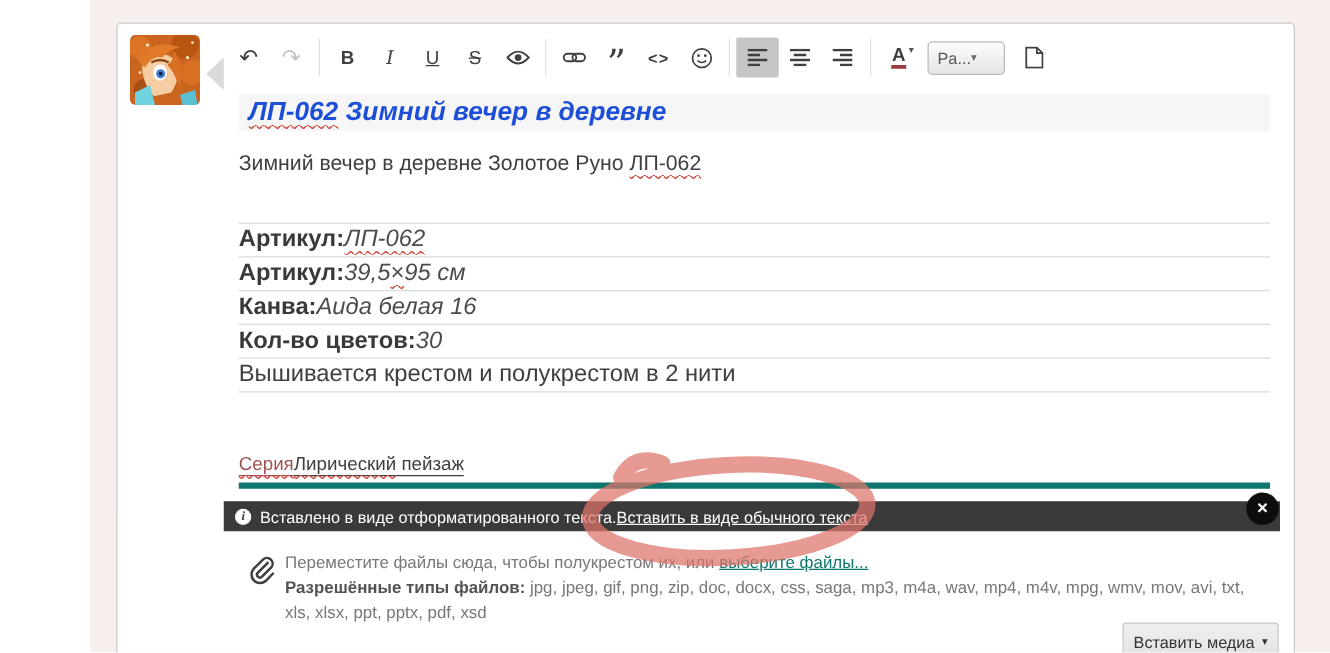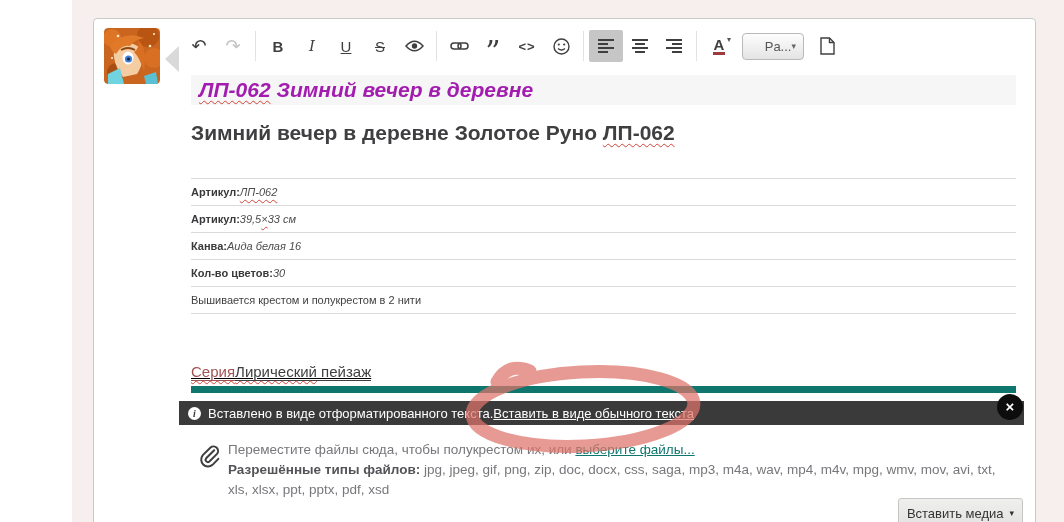--- a/index.html
+++ b/index.html
@@ -35,41 +35,41 @@
   .b-italic{font-style:italic;font-family:"DejaVu Serif","Liberation Serif",serif;font-size:15px;}
   .b-under{text-decoration:underline;font-size:15px;}
   .b-strike{text-decoration:line-through;font-size:15px;}
   .b-quote{font-family:"DejaVu Serif","Liberation Serif",serif;font-size:30px;line-height:10px;padding-top:12px;}
   .b-code{font-weight:bold;font-size:13px;letter-spacing:1px;}
   .fontcolor-a{font-weight:bold;font-size:15px;border-bottom:3px solid #9c3b3b;line-height:15px;padding:0 1px;}
   .mini-caret{position:absolute;top:5px;right:5px;font-size:8px;color:#555;}
   .para-dd{
     width:62px;height:27px;margin:0 6px;border:1px solid #b9b9b9;border-radius:4px;
     background:linear-gradient(#fdfdfd,#e4e4e4);
-    display:flex;align-items:center;justify-content:flex-end;
+    display:flex;align-items:center;justify-content:flex-start;
     padding:0 7px;box-sizing:border-box;color:#555;font-size:13px;flex:0 0 auto;
   }
   .para-dd .dd-caret{font-size:9px;color:#666;}
   
   .content{position:absolute;left:97px;top:0;width:825px;height:100%;}
   .heading-strip{
     position:absolute;top:56px;left:0;width:825px;height:30px;background:#f6f6f6;
     line-height:30px;padding-left:8px;box-sizing:border-box;
-    font-size:21px;font-weight:bold;font-style:italic;color:#a21caf;white-space:nowrap;
-  }
-  .subtitle{position:absolute;top:102px;left:0;font-size:21px;color:#3f3f41;font-weight:bold;}
+    font-size:21px;font-weight:bold;font-style:italic;color:#1d4ed8;white-space:nowrap;
+  }
+  .subtitle{position:absolute;top:102px;left:0;font-size:17px;color:#3f3f41;}
   .wavy{
     text-decoration-line:underline;text-decoration-style:wavy;
     text-decoration-color:#d2453a;text-decoration-thickness:1px;text-underline-offset:3px;
   }
   .specs{position:absolute;top:159px;left:0;width:825px;border-top:1px solid #dadada;}
-  .spec-row{height:26px;line-height:26px;border-bottom:1px solid #dadada;font-size:11px;color:#3f3f41;white-space:nowrap;overflow:hidden;}
+  .spec-row{height:26px;line-height:26px;border-bottom:1px solid #dadada;font-size:19px;color:#3f3f41;white-space:nowrap;overflow:hidden;}
   .spec-label{font-weight:bold;color:#39393b;}
   .spec-value{font-style:italic;color:#4c4c4e;}
-  .series-row{position:absolute;top:341px;left:0;width:825px;height:26px;line-height:24px;border-bottom:7px solid #0f766e;font-size:15px;text-decoration:underline;}
+  .series-row{position:absolute;top:341px;left:0;width:825px;height:26px;line-height:24px;border-bottom:5px solid #0f766e;font-size:15px;}
   .series-link{color:#a15353;border-bottom:1px solid #a15353;cursor:pointer;}
   .series-value{color:#3f3f41;border-bottom:1px solid #3f3f41;cursor:pointer;}
   
   .notif-bar{
     position:absolute;left:85px;top:382px;width:845px;height:24px;background:#3a3a3a;
     display:flex;align-items:center;padding-left:9px;box-sizing:border-box;
     color:#fff;font-size:13px;white-space:nowrap;
   }
   .info-badge{
     width:13px;height:13px;border-radius:50%;background:#fff;color:#3a3a3a;
@@ -224,21 +224,21 @@
     </div>
   </div>
 
   <div class="content">
     <div class="heading-strip"><span class="wavy">ЛП-062</span><span> Зимний вечер в деревне</span></div>
 
     <div class="subtitle"><span>Зимний вечер в деревне Золотое Руно </span><span class="wavy">ЛП-062</span></div>
 
     <div class="specs">
       <div class="spec-row"><span class="spec-label">Артикул:</span><span class="spec-value wavy">ЛП-062</span></div>
-      <div class="spec-row"><span class="spec-label">Артикул:</span><span class="spec-value">39,5</span><span class="spec-value wavy">×</span><span class="spec-value">33 см</span></div>
+      <div class="spec-row"><span class="spec-label">Артикул:</span><span class="spec-value">39,5</span><span class="spec-value wavy">×</span><span class="spec-value">95 см</span></div>
       <div class="spec-row"><span class="spec-label">Канва:</span><span class="spec-value">Аида белая 16</span></div>
       <div class="spec-row"><span class="spec-label">Кол-во цветов:</span><span class="spec-value">30</span></div>
       <div class="spec-row"><span>Вышивается крестом и полукрестом в 2 нити</span></div>
     </div>
 
     <div class="series-row"><span class="series-link wavy">Серия</span><span class="series-value wavy">Лирический</span><span class="series-value"> пейзаж</span></div>
   </div>
 
   <div class="notif-bar">
     <span class="info-badge">i</span>

